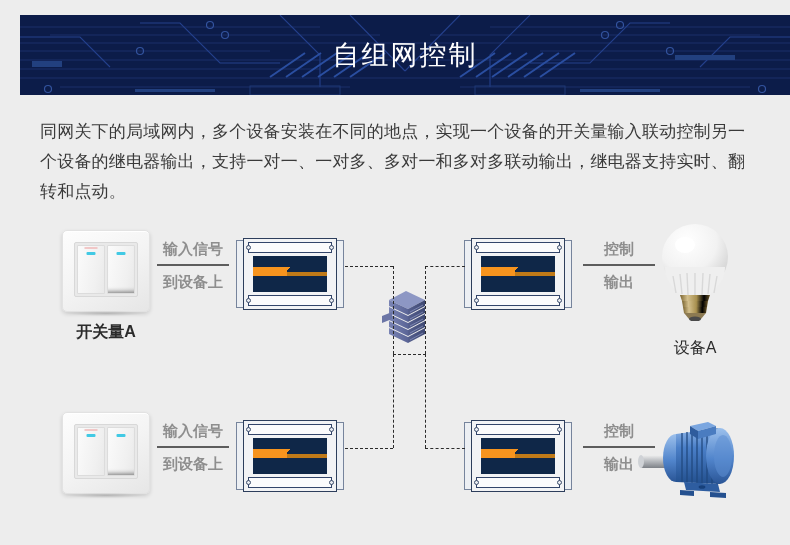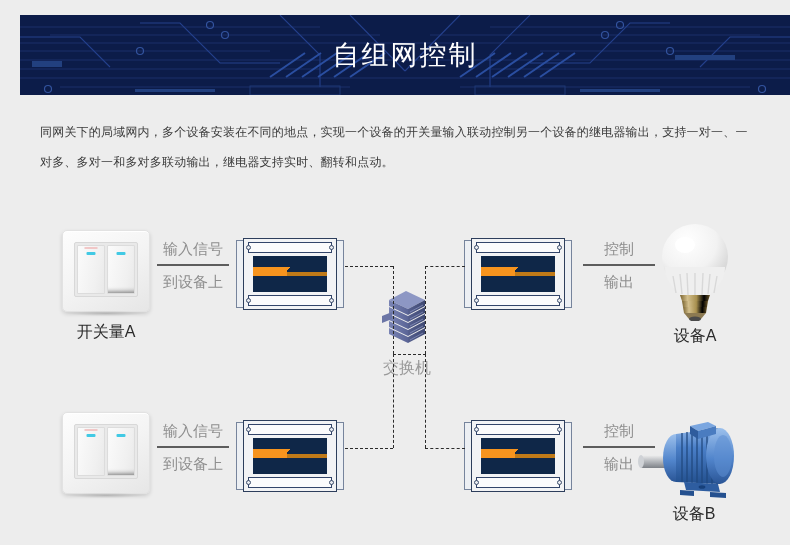--- a/index.html
+++ b/index.html
@@ -52,21 +52,21 @@
     font-weight: 500;
     z-index: 5;
   }
   
   .description {
     position: absolute;
     left: 40px;
     top: 117px;
     width: 716px;
     color: #3a3a3a;
-    font-size: 12px;
+    font-size: 17px;
     line-height: 30px;
     letter-spacing: 0.2px;
   }
   
   .diagram {
     position: absolute;
     left: 0;
     top: 210px;
     width: 790px;
     height: 335px;
@@ -112,21 +112,21 @@
     position: absolute; left: 50%; top: 1px; transform: translateX(-50%);
     width: 13px; height: 2px; background: #f0bcbc; opacity: .8;
   }
   .switch-shadow {
     position: absolute; left: 4px; bottom: -4px; width: 80px; height: 5px;
     background: radial-gradient(ellipse at center, rgba(0,0,0,.16), rgba(0,0,0,0) 72%);
   }
 
   
   .siglabel { position: absolute; width: 76px; text-align: center; color: #8e8e8e; font-size: 15px; }
-  .siglabel .ln { line-height: 25px; white-space: nowrap; }
+  .siglabel .ln { line-height: 25px; white-space: nowrap; font-weight: bold; }
   .siglabel .rule { height: 2px; background: #5d5d5d; margin: 3px 2px; }
 
   
   .device { position: absolute; width: 108px; height: 72px; }
   .dev-rail {
     position: absolute; top: 2px; width: 9px; height: 68px;
     border: 1px solid #76849c; border-right: none; box-sizing: border-box;
     background: #eceff3;
   }
   .dev-rail.left { left: 0; }
@@ -271,21 +271,21 @@
               <span class="rocker-notch"></span>
               <span class="rocker-led led-cyan"></span>
             </div>
             <div class="rocker on">
               <span class="rocker-led led-cyan"></span>
             </div>
           </div>
         </div>
         <div class="switch-shadow"></div>
       </div>
-      <div class="caption" style="left:58px; top:104px; width:96px;">开关量A</div>
+      <div class="caption" style="left:58px; top:104px; width:96px;font-weight:bold;">开关量A</div>
 
       <div class="siglabel" style="left:155px; top:18px;">
         <div class="ln">输入信号</div>
         <div class="rule"></div>
         <div class="ln">到设备上</div>
       </div>
 
       <div class="device" style="left:236px; top:20px;">
         <div class="dev-rail left"></div>
         <div class="dev-rail right"></div>
@@ -363,21 +363,21 @@
             <line x1="77" y1="55" x2="74" y2="72"></line>
           </g>
           <ellipse cx="45" cy="24" rx="10" ry="8" fill="#ffffff" opacity="0.95"></ellipse>
           <path d="M40 74 L70 74 L68 80 L42 80 Z" fill="url(#bulbBase2)"></path>
           <path d="M42 80 L68 80 L67 86 L43 86 Z" fill="url(#bulbBase2)"></path>
           <path d="M43 86 L67 86 L66 92 L44 92 Z" fill="url(#bulbBase2)"></path>
           <path d="M44 92 L66 92 L61 98 L49 98 Z" fill="#8c7a52"></path>
           <ellipse cx="55" cy="98" rx="6" ry="2.4" fill="#4a4a4a"></ellipse>
         </svg>
       </div>
-      <div class="caption" style="left:640px; top:108px; width:110px;text-align:center;">设备A</div>
+      <div class="caption" style="left:640px; top:120px; width:110px;text-align:center;">设备A</div>
     </div>
 
     <div class="row row-b">
 
       <div class="switch-wrap">
         <div class="switch-plate">
           <div class="switch-inner">
             <div class="rocker">
               <span class="rocker-notch"></span>
               <span class="rocker-led led-cyan"></span>
@@ -483,21 +483,20 @@
           <path d="M56 18 L74 14 L82 18 L64 23 Z" fill="#7aa6e0"></path>
           <path d="M56 18 L64 23 L64 31 L56 26 Z" fill="#2f5c9d"></path>
           <path d="M64 23 L82 18 L82 26 L64 31 Z" fill="#4a7cc0"></path>
 
           <path d="M50 74 L84 76 L86 84 L52 82 Z" fill="#2e5da0"></path>
           <path d="M46 82 L60 83 L60 88 L46 87 Z" fill="#24508f"></path>
           <path d="M76 84 L92 85 L92 90 L76 89 Z" fill="#24508f"></path>
           <ellipse cx="68" cy="79" rx="3.4" ry="1.8" fill="#17407a"></ellipse>
         </svg>
       </div>
-      <div class="caption" style="left:634px; top:104px; width:120px;">设备B</div>
     </div>
 
     <div class="node-switch">
       <svg width="50" height="62" viewBox="0 0 50 62">
         <defs>
           <linearGradient id="rackSide" x1="0" y1="0" x2="1" y2="0">
             <stop offset="0%" stop-color="#56608f"></stop>
             <stop offset="100%" stop-color="#3e4872"></stop>
           </linearGradient>
           <linearGradient id="rackFront" x1="0" y1="0" x2="1" y2="0">
@@ -525,21 +524,20 @@
 
         <g stroke="#9aa3cd" stroke-width="0.8" opacity="0.75">
           <line x1="28" y1="24" x2="41" y2="17"></line>
           <line x1="28" y1="31" x2="41" y2="24"></line>
           <line x1="28" y1="38" x2="41" y2="31"></line>
           <line x1="28" y1="45" x2="41" y2="38"></line>
           <line x1="28" y1="52" x2="41" y2="45"></line>
         </g>
       </svg>
     </div>
-    <div class="node-label">交换机</div>
 
     <div class="dash-h" style="left:345px; top:56px; width:48px;"></div>
     <div class="dash-v" style="left:393px; top:56px; height:88px;"></div>
     <div class="dash-h" style="left:345px; top:238px; width:48px;"></div>
     <div class="dash-v" style="left:393px; top:144px; height:94px;"></div>
 
     <div class="dash-h" style="left:425px; top:56px; width:40px;"></div>
     <div class="dash-v" style="left:425px; top:56px; height:88px;"></div>
     <div class="dash-h" style="left:425px; top:238px; width:40px;"></div>
     <div class="dash-v" style="left:425px; top:144px; height:94px;"></div>

